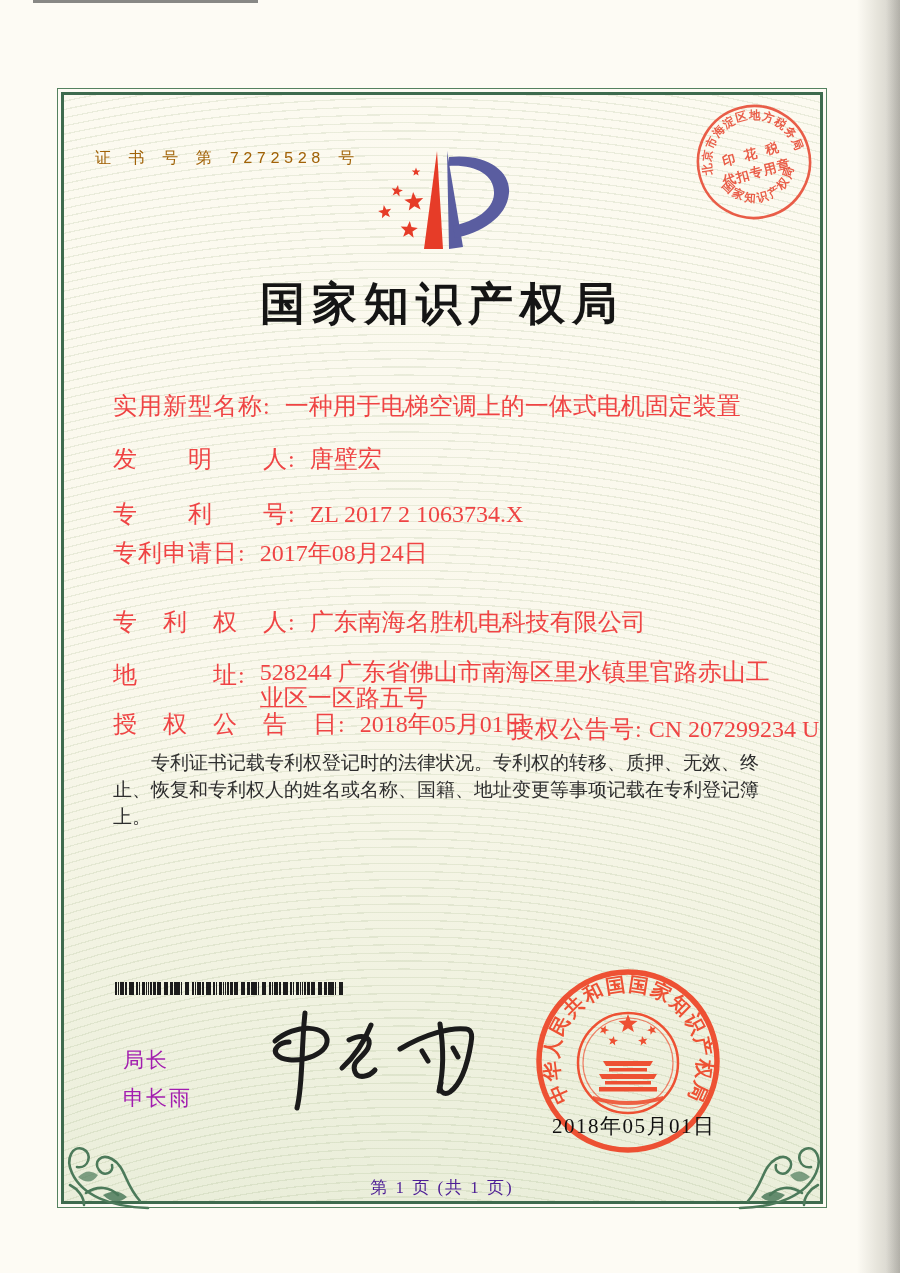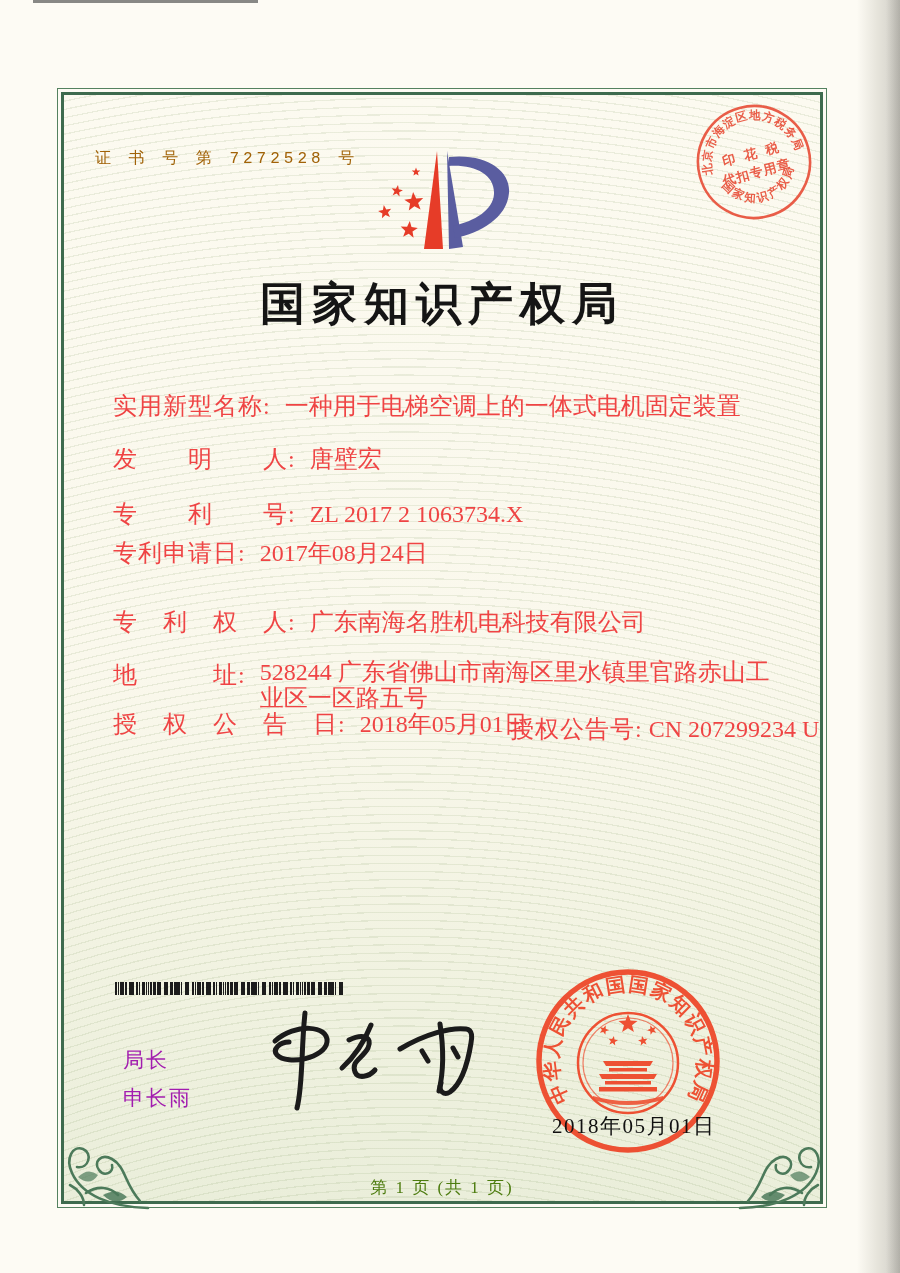--- a/index.html
+++ b/index.html
@@ -31,21 +31,21 @@
   .ls6{letter-spacing:6px;}
   .addr-val{display:inline-block;vertical-align:top;white-space:normal;width:528px;line-height:26px;}
   .paras{left:113px;top:749px;width:682px;z-index:5;font-size:19px;line-height:27px;color:#2e2e2e;}
   .paras p{margin:0 0 3px 0;text-indent:2em;}
   .barcode{left:115px;top:982px;width:228px;height:13px;z-index:5;
     background:
       repeating-linear-gradient(90deg,#1c1c1c 0 2px,transparent 2px 3px,#1c1c1c 3px 4px,transparent 4px 7px),
       repeating-linear-gradient(90deg,#1c1c1c 0 1px,transparent 1px 5px,#1c1c1c 5px 8px,transparent 8px 11px);}
   .signer{left:123px;z-index:5;font-family:"Liberation Sans",sans-serif;font-size:21px;color:#a21caf;letter-spacing:2px;}
   .seal-date{left:552px;top:1112px;z-index:7;font-size:21px;color:#101010;letter-spacing:1.5px;}
-  .footer{left:57px;top:1176px;width:770px;text-align:center;font-size:17px;color:#4d7c0f;z-index:5;letter-spacing:2px;}
+  .footer{left:57px;top:1176px;width:770px;text-align:center;font-size:17px;color:#4c1d95;z-index:5;letter-spacing:2px;}
   svg{display:block;}
   .z6{z-index:6;} .z5{z-index:5;} .z4{z-index:4;}
 </style>
 </head>
 <body>
 
 <div class="abs scan-topline"></div>
 <div class="abs scan-right"></div>
 
 <div class="abs paper"></div>
@@ -128,20 +128,21 @@
   <span class="lbl">地　　　址:</span><span class="val addr-val">528244 广东省佛山市南海区里水镇里官路赤山工业区一区路五号</span>
 </div>
 <div class="abs row" style="left:113px;top:708px;">
   <span class="lbl">授　权　公　告　日:</span><span class="val">2018年05月01日</span>
 </div>
 <div class="abs row" style="left:510px;top:713px;">
   <span class="lbl ls6">授权公告号:</span><span class="val" style="margin-left:6px;">CN 207299234 U</span>
 </div>
 
 <div class="abs paras">
+  <p>专利证书记载专利权登记时的法律状况。专利权的转移、质押、无效、终止、恢复和专利权人的姓名或名称、国籍、地址变更等事项记载在专利登记簿上。</p>
 </div>
 
 <div class="abs barcode"></div>
 
 <div class="abs signer" style="top:1046px;">局长</div>
 <div class="abs signer" style="top:1084px;">申长雨</div>
 
 <svg class="abs z5" style="left:250px;top:995px;" width="240" height="125" viewBox="0 0 240 125">
   <g fill="none" stroke="#1b1b1b" stroke-width="5" stroke-linecap="round" stroke-linejoin="round">
     <path d="M55 18 C 51 55 53 90 47 113"></path>

